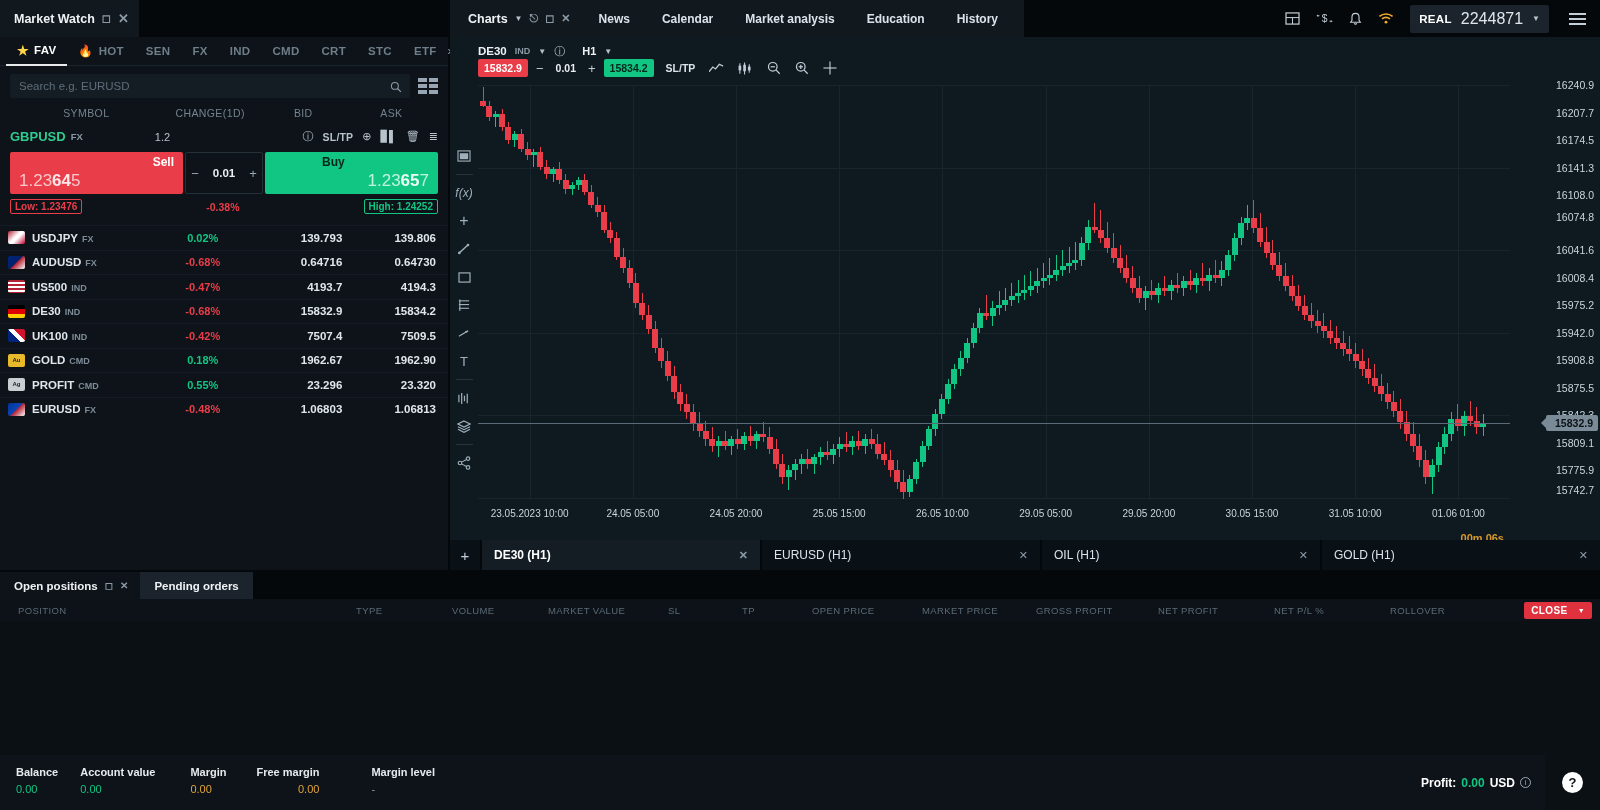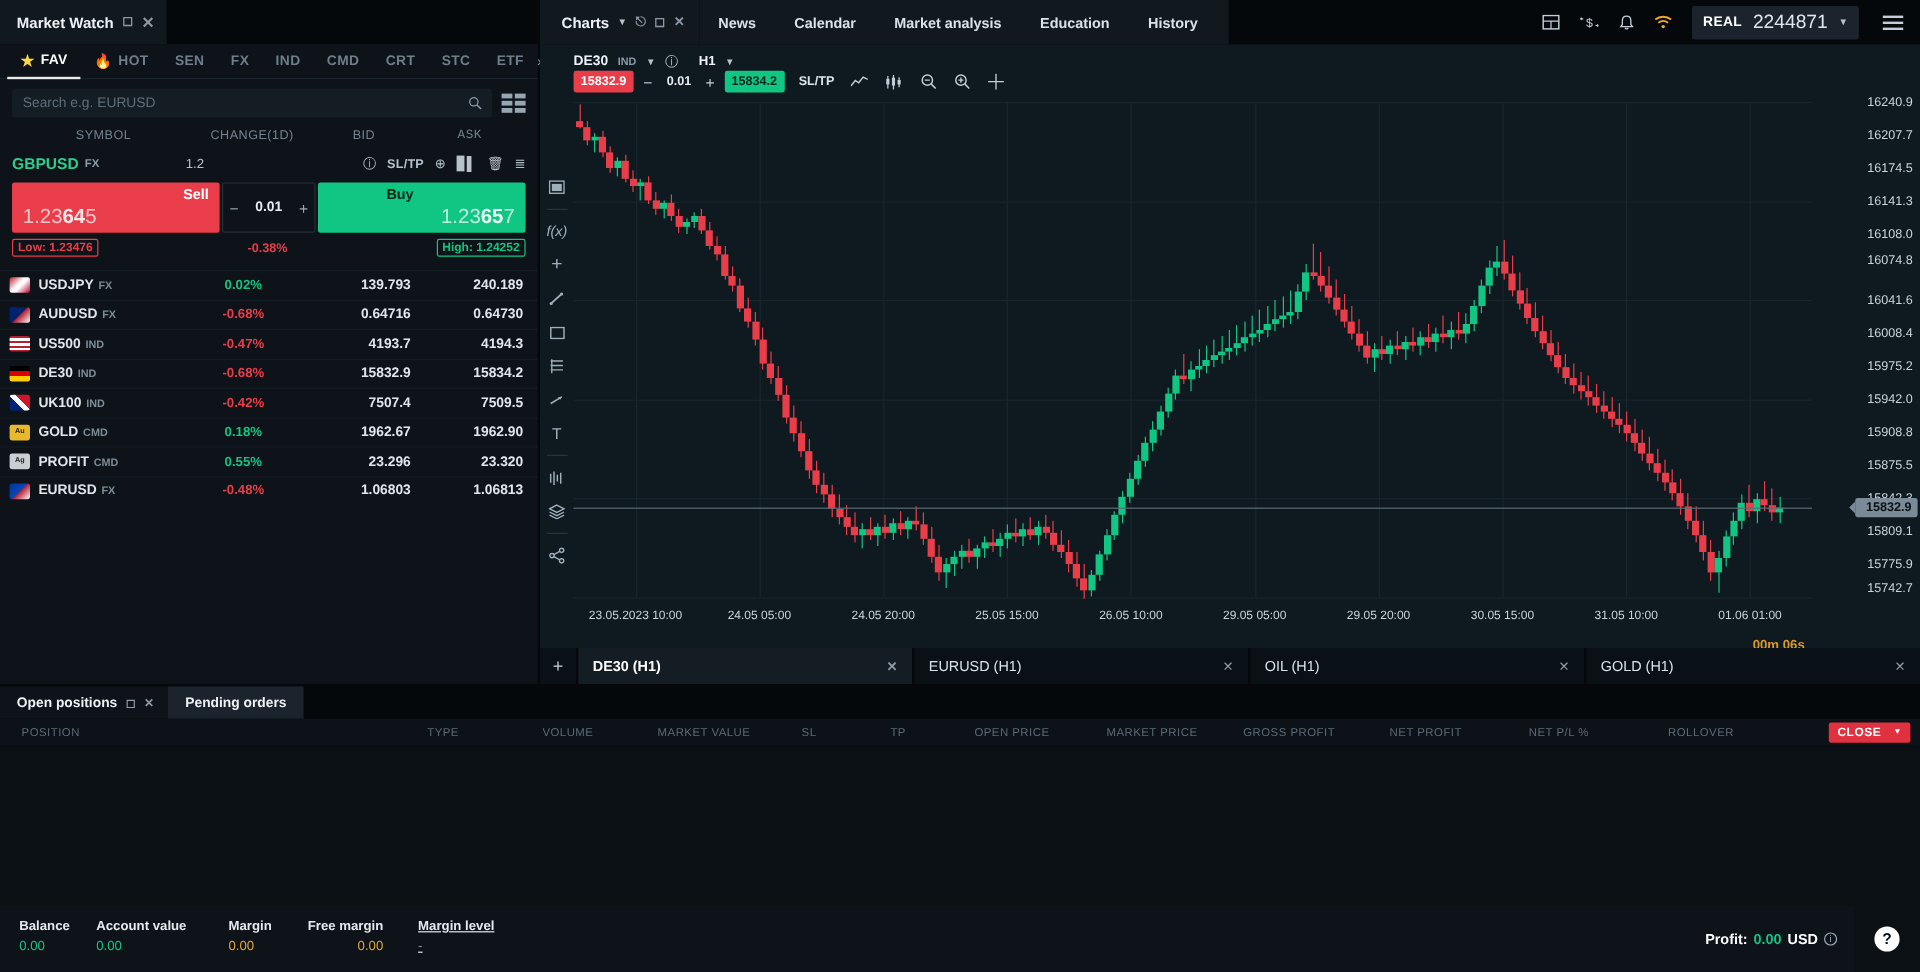--- a/index.html
+++ b/index.html
@@ -40,21 +40,21 @@
   .mw-search .sicon { position: absolute; right: 8px; top: 5px; color: #8b9aa6; }
   .grid-toggle { width: 20px; height: 16px; display: grid; grid-template-columns: 1fr 1fr;
                  grid-template-rows: 1fr 1fr 1fr; gap: 1.5px; cursor: pointer; }
   .grid-toggle i { background: #97a6b2; display: block; }
 
   .mw-head { display: flex; font-size: 10.5px; color: #74838f; letter-spacing: .4px;
              padding: 3px 12px 7px 12px; }
   .mw-head .c-sym { width: 150px; text-align: center; }
   .mw-head .c-chg { width: 100px; text-align: center; }
   .mw-head .c-bid { width: 88px; text-align: center; }
-  .mw-head .c-ask { width: 90px; text-align: center; font-family: Liberation Mono, monospace; }
+  .mw-head .c-ask { width: 90px; text-align: center; }
 
   
   .feat { padding: 0 10px; }
   .feat-top { display: flex; align-items: center; height: 21px; }
   .feat-sym { font-size: 13px; font-weight: bold; color: #2ecc8f; }
   .feat-kind { font-size: 9.5px; color: #8b9aa6; margin-left: 5px; font-weight: bold; }
   .feat-spread { font-size: 11px; color: #b7c2cb; margin-left: 72px; }
   .feat-icons { margin-left: auto; display: flex; align-items: center; gap: 9px;
                 color: #b7c2cb; font-size: 11px; }
   .feat-icons .sltp { font-size: 10.5px; font-weight: bold; letter-spacing: .2px; }
@@ -323,21 +323,21 @@
           <span class="hightag">High: 1.24252</span>
         </div>
       </div>
 
       <div class="rows" id="instrument-rows">
           <div class="row">
             <span class="flag" style="background: linear-gradient(135deg, rgb(178, 34, 52) 0%, rgb(255, 255, 255) 45%, rgb(255, 255, 255) 55%, rgb(188, 0, 45) 100%);"></span>
             <div class="r-sym"><span>USDJPY</span><span class="k">FX</span></div>
             <div class="r-chg up">0.02%</div>
             <div class="r-bid">139.793</div>
-            <div class="r-ask">240.189</div>
+            <div class="r-ask">139.806</div>
           </div>
           <div class="row">
             <span class="flag" style="background: linear-gradient(135deg, rgb(0, 36, 125) 0%, rgb(1, 33, 105) 48%, rgb(178, 34, 52) 52%, rgb(255, 255, 255) 100%);"></span>
             <div class="r-sym"><span>AUDUSD</span><span class="k">FX</span></div>
             <div class="r-chg down">-0.68%</div>
             <div class="r-bid">0.64716</div>
             <div class="r-ask">0.64730</div>
           </div>
           <div class="row">
             <span class="flag" style="background: repeating-linear-gradient(rgb(178, 34, 52) 0px, rgb(178, 34, 52) 2px, rgb(255, 255, 255) 2px, rgb(255, 255, 255) 4px);"></span>
@@ -1314,21 +1314,21 @@
       <div class="v v-green">0.00</div>
     </div>
     <div class="stat" style="margin-left:35px;">
       <div class="k">Margin</div>
       <div class="v v-orange">0.00</div>
     </div>
     <div class="stat" style="margin-left:30px;text-align:right;">
       <div class="k">Free margin</div>
       <div class="v v-orange">0.00</div>
     </div>
-    <div class="stat" style="margin-left:29px;text-decoration:underline;">
+    <div class="stat" style="margin-left:52px;">
       <div class="k">Margin level</div>
       <div class="v v-grey">-</div>
     </div>
     <div class="status-right">
       <div class="profit">
         <span>Profit:</span>
         <span class="v-green">0.00</span>
         <span>USD</span>
         <i class="infoi">i</i>
       </div>

